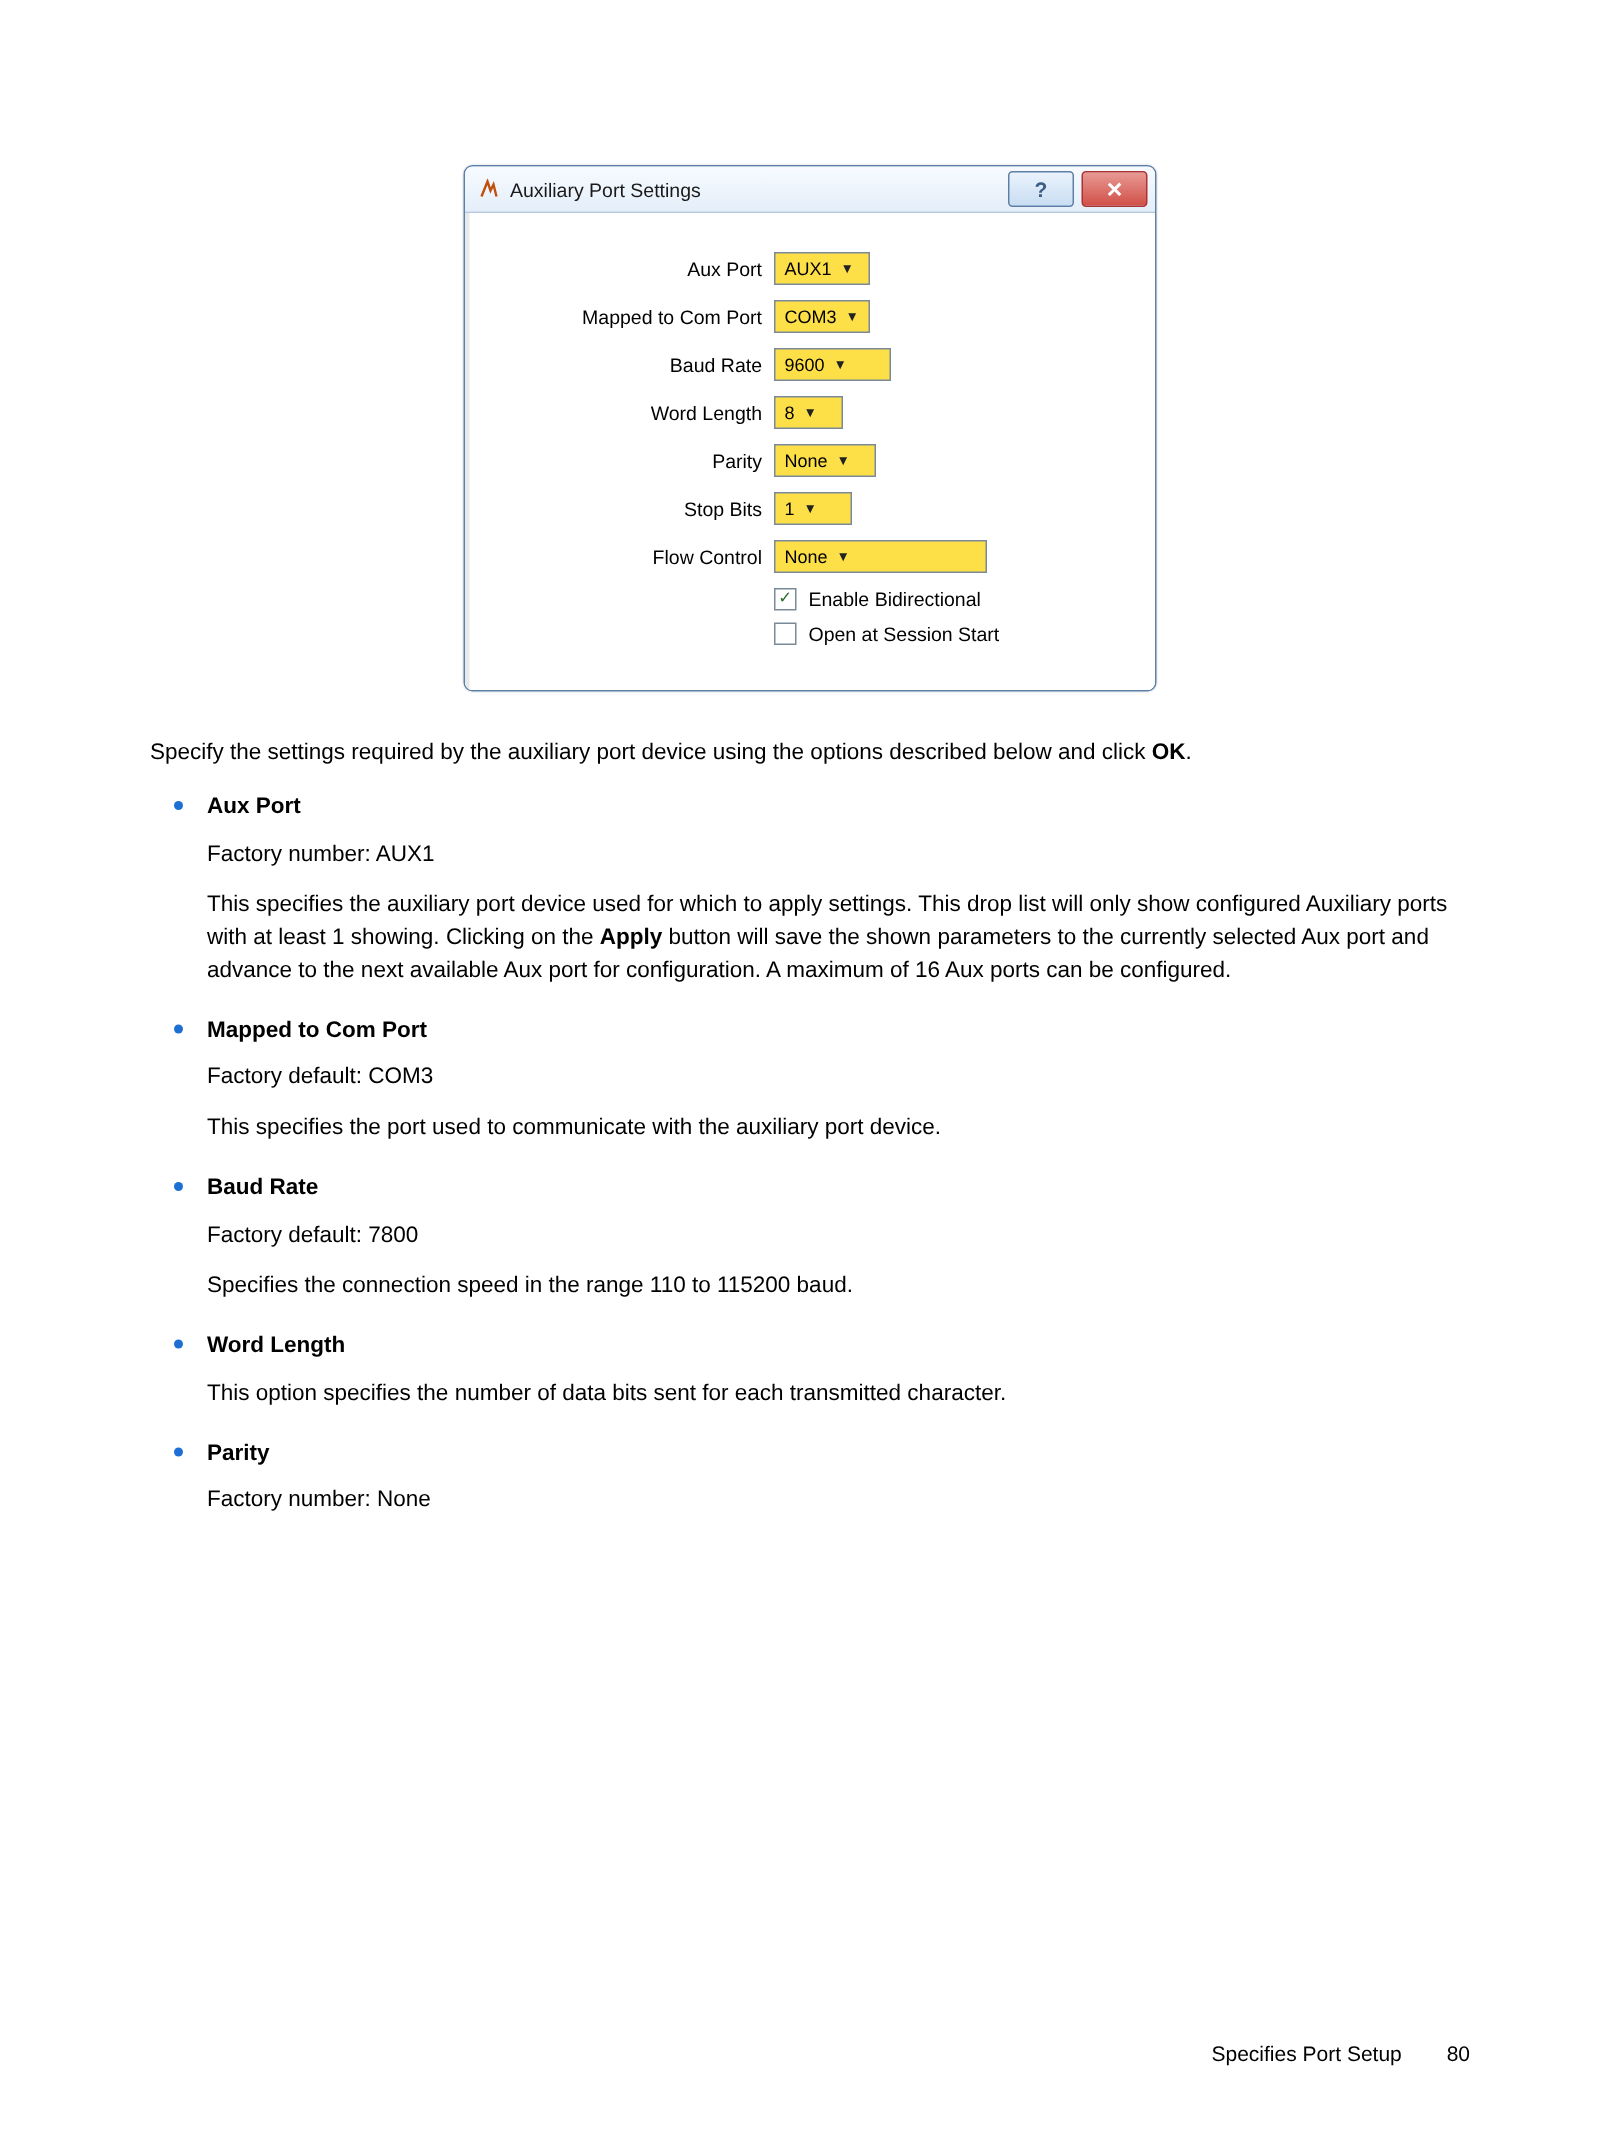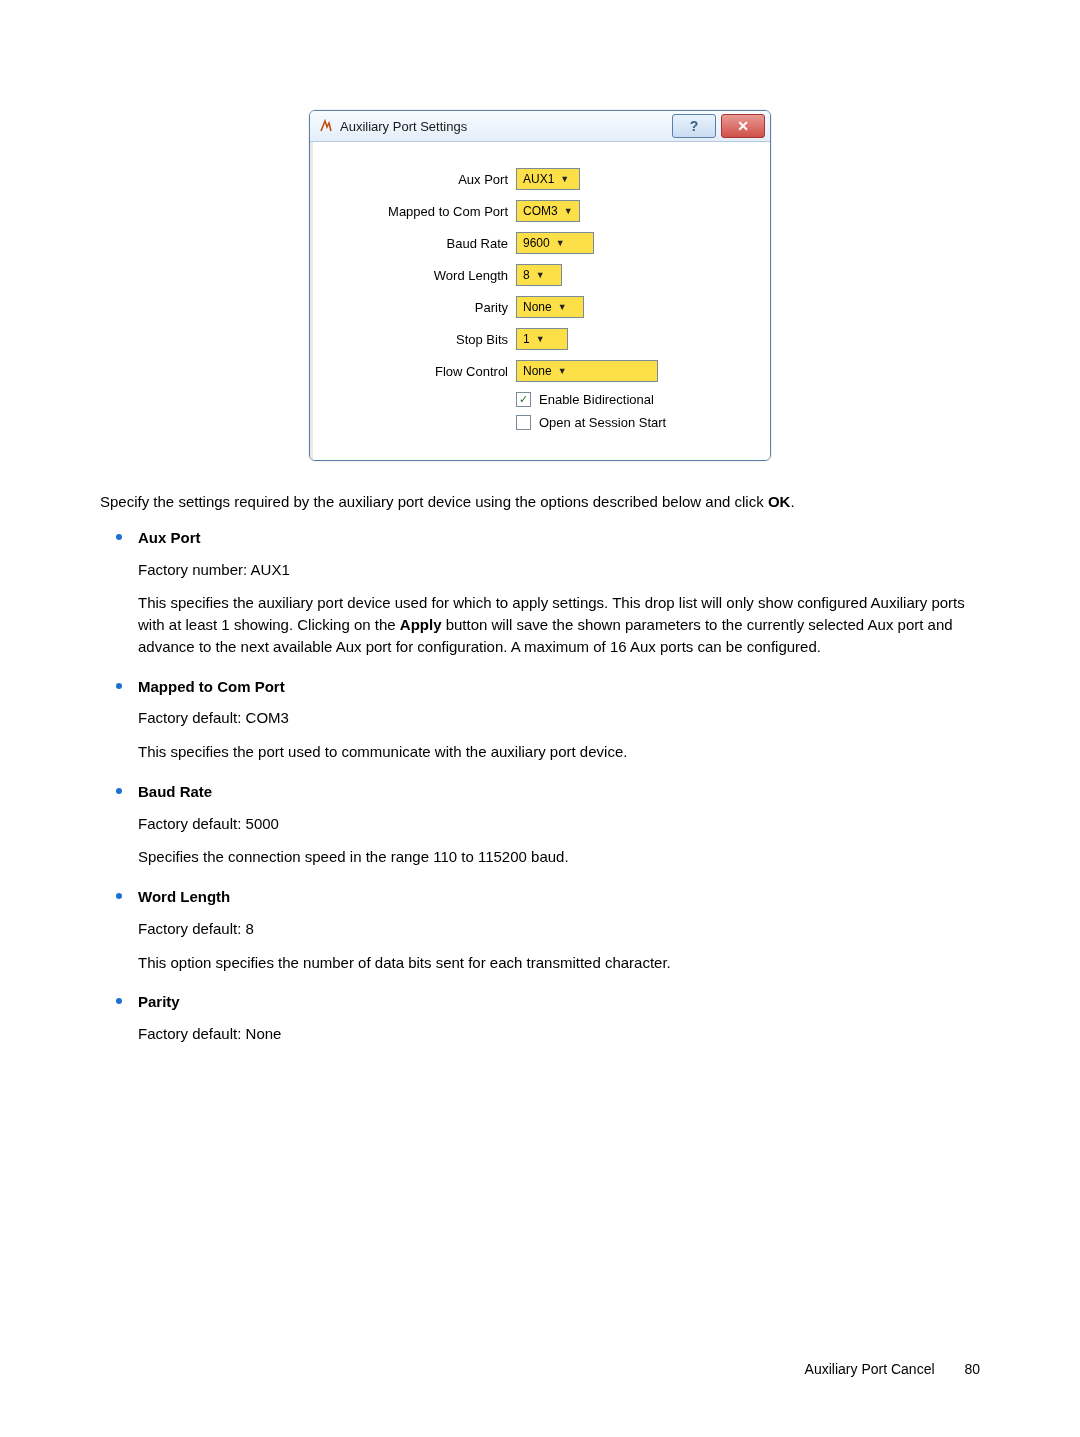--- a/index.html
+++ b/index.html
@@ -136,38 +136,37 @@
       <li>
         <span class="term">Mapped to Com Port</span>
         <div class="li-body">
           <p>Factory default: COM3</p>
           <p>This specifies the port used to communicate with the auxiliary port device.</p>
         </div>
       </li>
       <li>
         <span class="term">Baud Rate</span>
         <div class="li-body">
-          <p>Factory default: 5000</p>
+          <p>Factory default: 7800</p>
           <p>Specifies the connection speed in the range 110 to 115200 baud.</p>
         </div>
       </li>
       <li>
         <span class="term">Word Length</span>
         <div class="li-body">
-          <p>Factory default: 8</p>
           <p>This option specifies the number of data bits sent for each transmitted character.</p>
         </div>
       </li>
       <li>
         <span class="term">Parity</span>
         <div class="li-body">
-          <p>Factory default: None</p>
+          <p>Factory number: None</p>
         </div>
       </li>
     </ul>
   </div>
 
   <div class="footer">
-    <span>Auxiliary Port Cancel</span>
+    <span>Specifies Port Setup</span>
     <span class="pn">80</span>
   </div>
 
 </div>
 
 </body></html>

